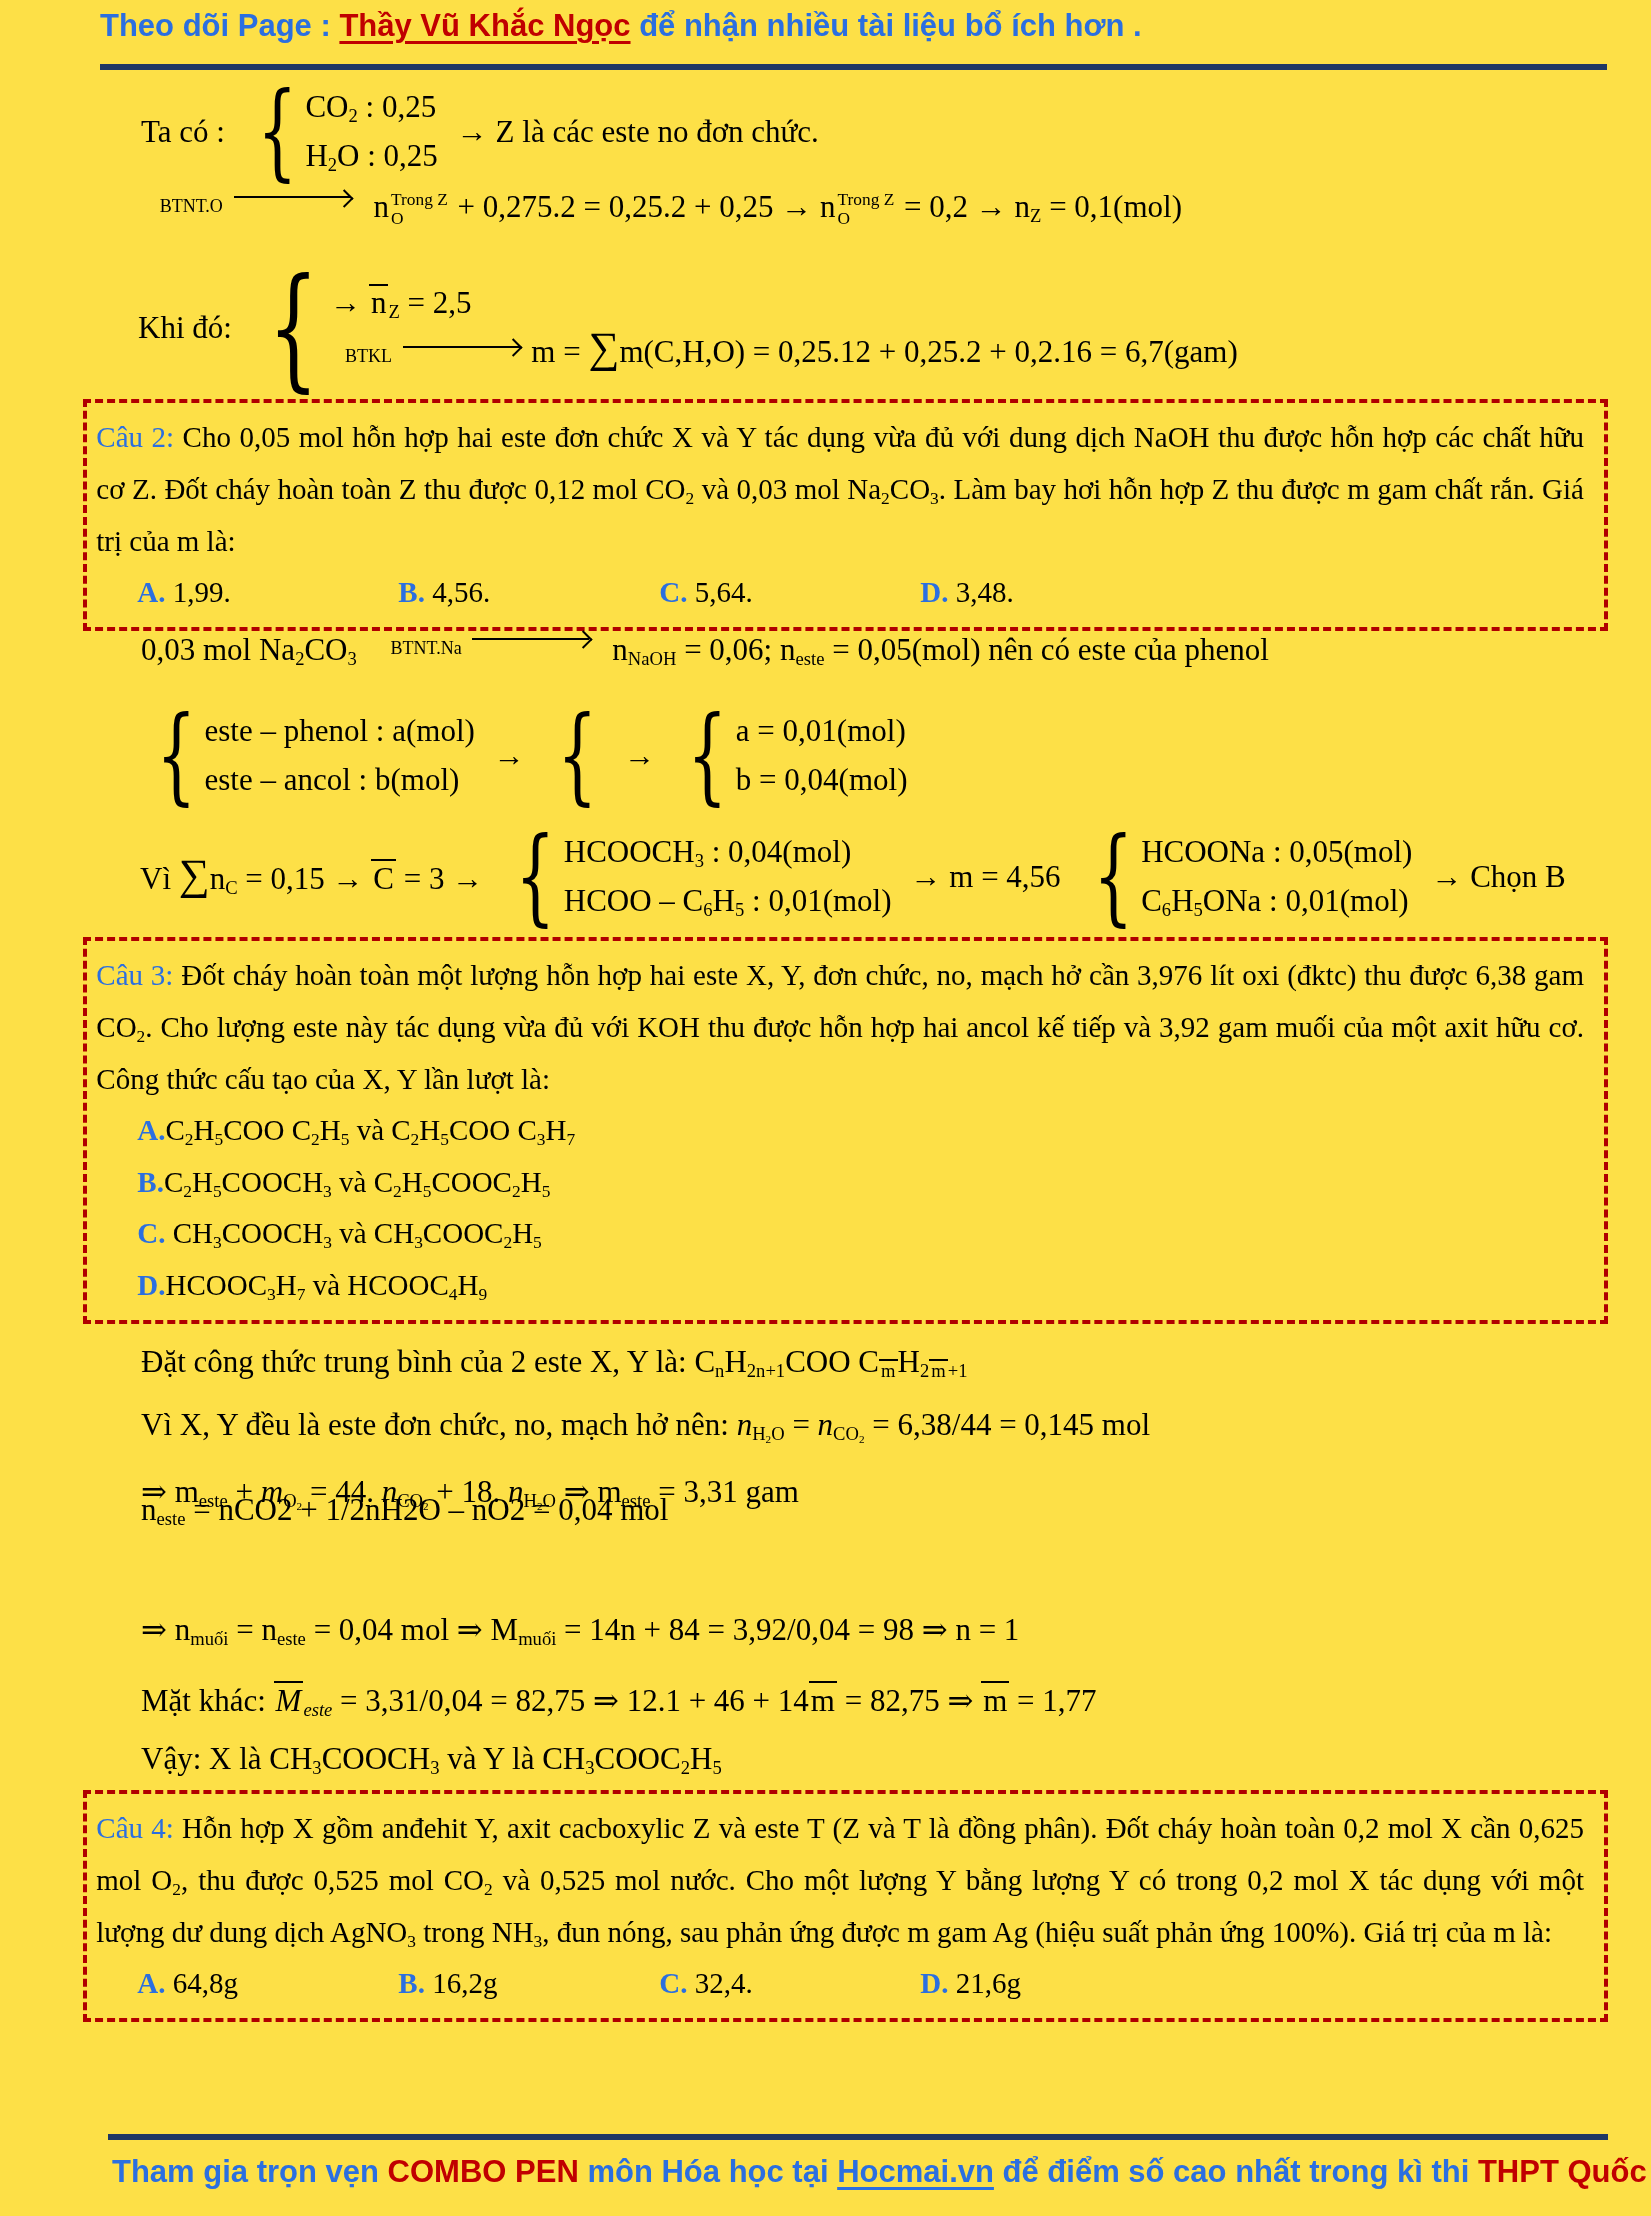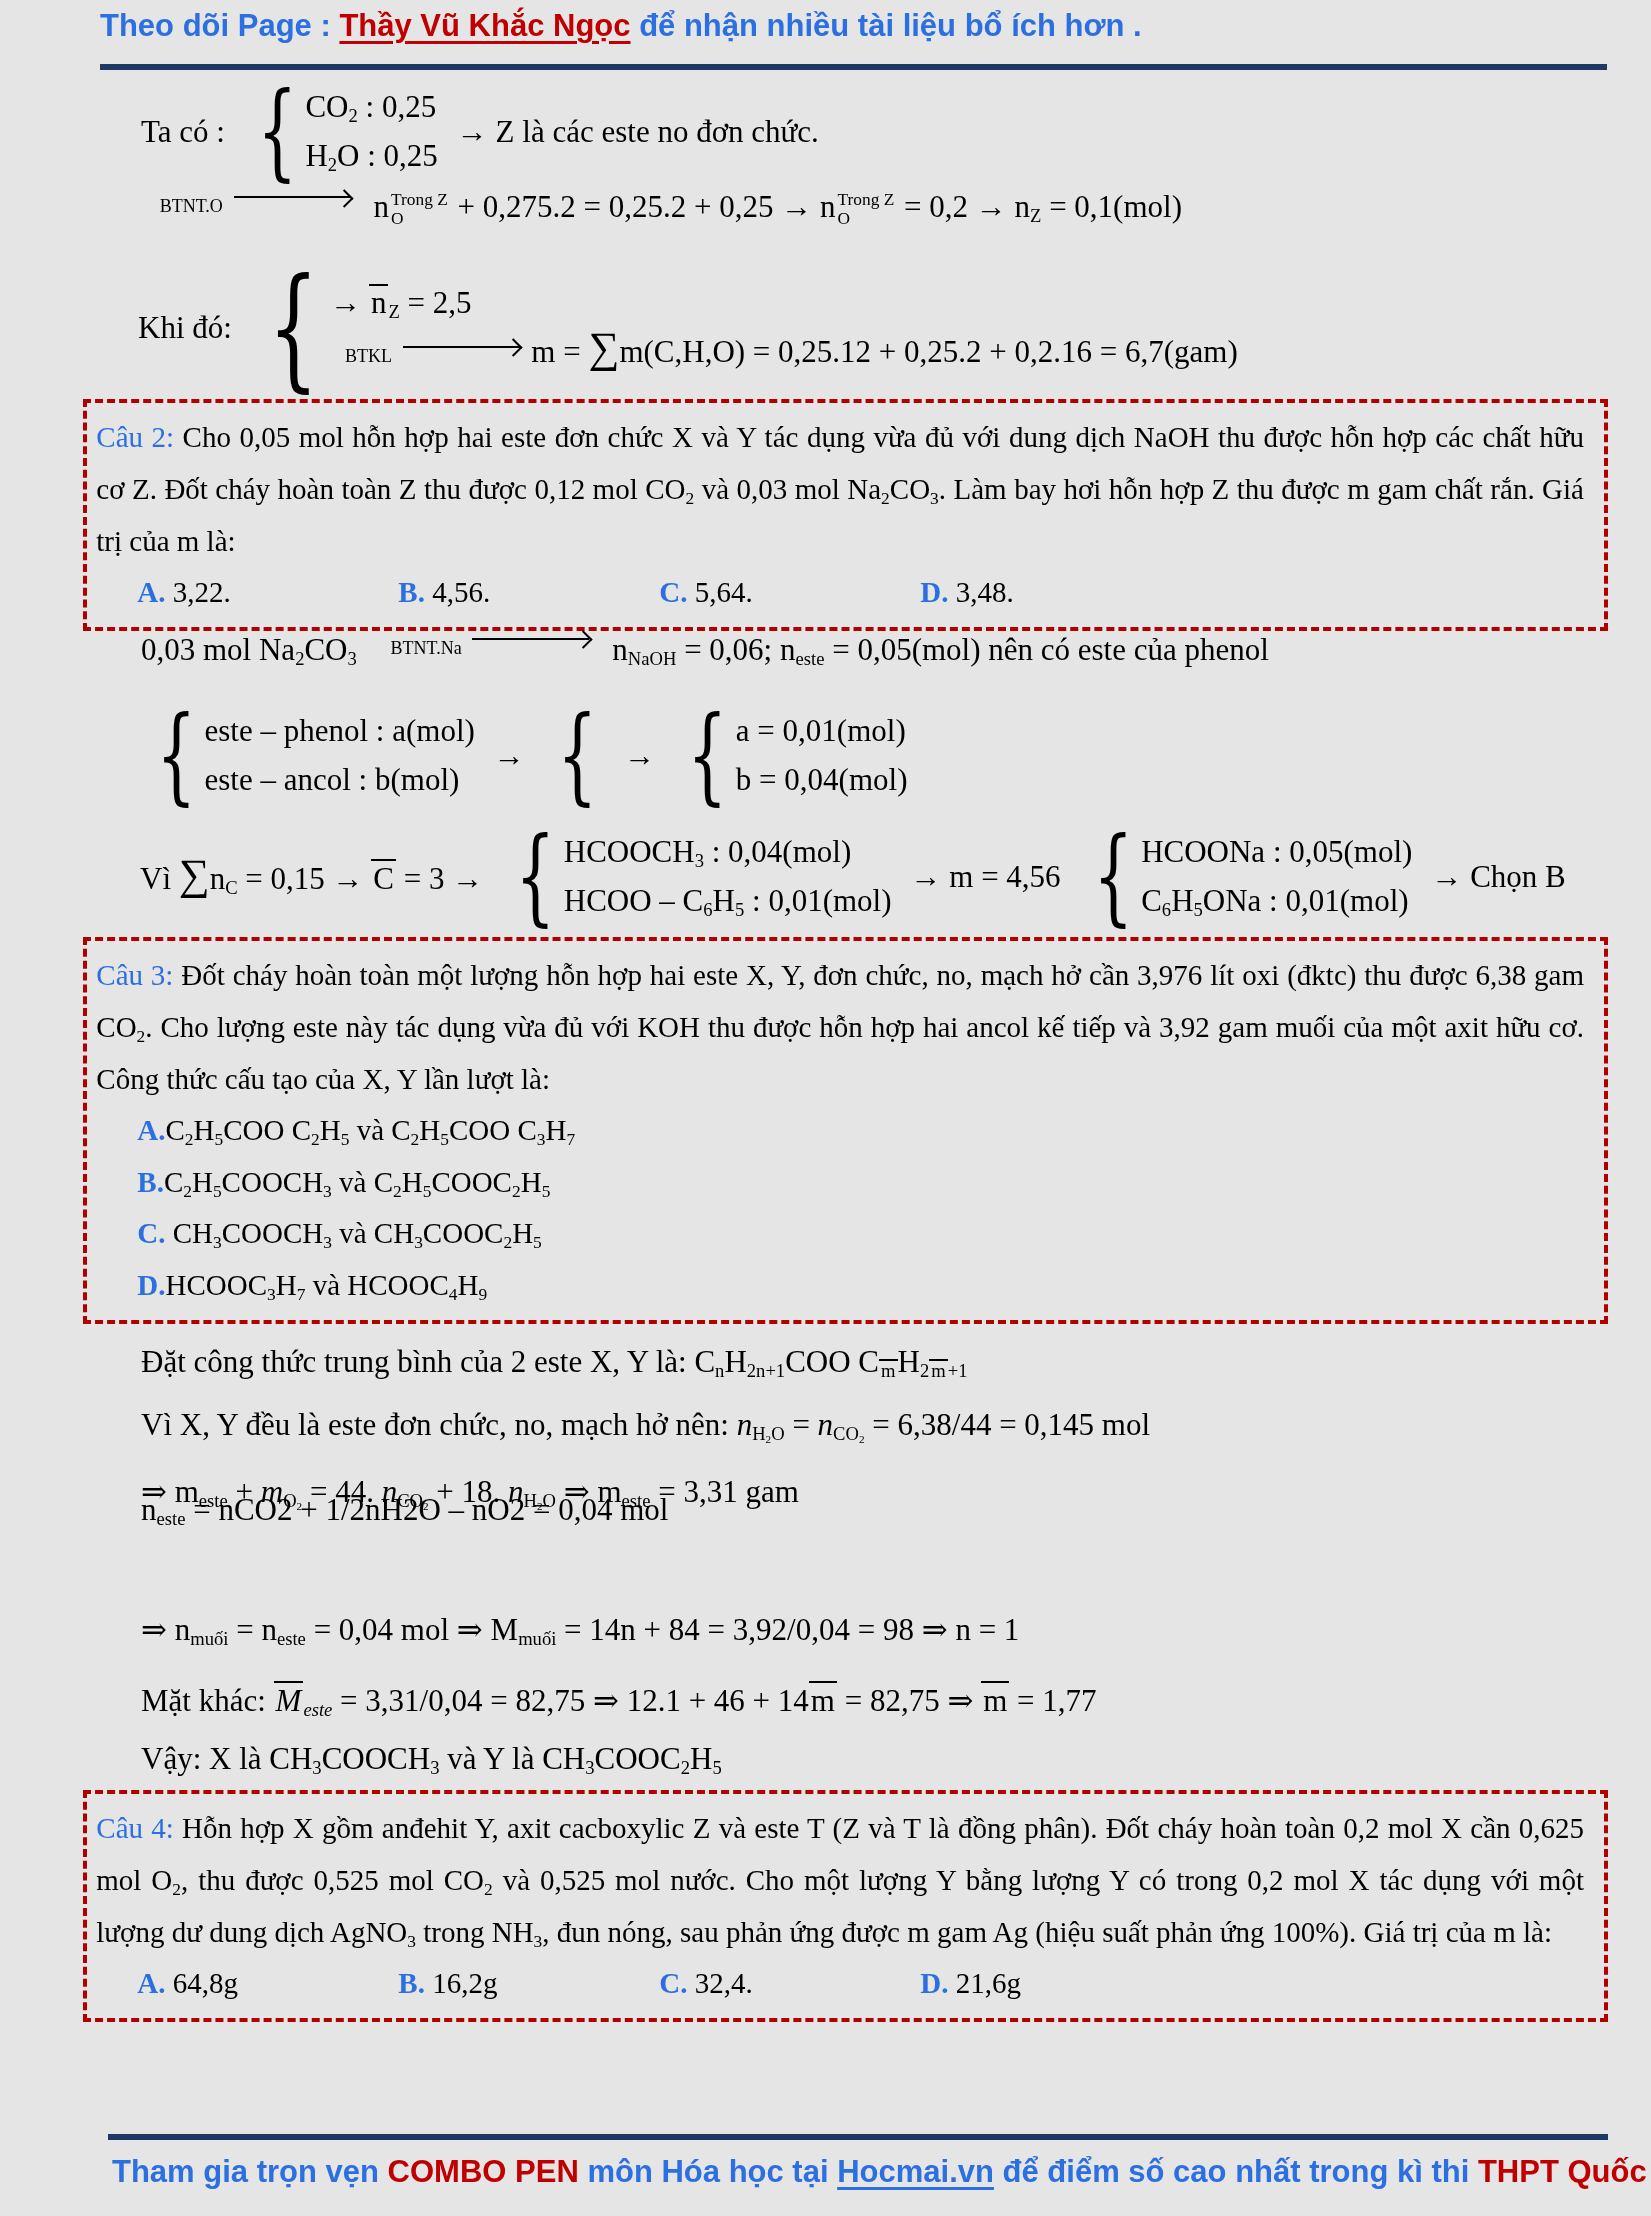--- a/index.html
+++ b/index.html
@@ -4,21 +4,21 @@
 <style>
   :root{
     --accent-blue:#2b6fe0;
     --accent-red:#c00000;
     --rule-navy:#1f3864;
     --box-border:#b00000;
   }
   *{margin:0;padding:0;box-sizing:border-box;}
   html,body{background:#888;}
   .page{
-    position:relative;width:1651px;height:2216px;background:#e5e5e5;
+    position:relative;width:1651px;height:2216px;background:#fde047;
     font-family:"Liberation Serif","DejaVu Serif","DejaVu Sans",serif;
     color:#000;overflow:hidden;margin:0 auto;
   }
   .abs{position:absolute;}
   
   .banner{
     top:8px;left:100px;right:43px;
     font-family:"Liberation Sans","DejaVu Sans",sans-serif;
     font-weight:bold;font-size:31px;color:var(--accent-blue);
     white-space:nowrap;
@@ -126,21 +126,21 @@
       </span>
     </span>
   </div>
 
   <div class="abs qbox" style="top:399px;">
     <div class="qtext">
       <span class="qlabel">Câu 2:</span>
       <span>Cho 0,05 mol hỗn hợp hai este đơn chức X và Y tác dụng vừa đủ với dung dịch NaOH thu được hỗn hợp các chất hữu cơ Z. Đốt cháy hoàn toàn Z thu được 0,12 mol CO<sub>2</sub> và 0,03 mol Na<sub>2</sub>CO<sub>3</sub>. Làm bay hơi hỗn hợp Z thu được m gam chất rắn. Giá trị của m là:</span>
     </div>
     <div class="opts">
-      <span class="opt"><span class="letter">A.</span> <span>3,22.</span></span>
+      <span class="opt"><span class="letter">A.</span> <span>1,99.</span></span>
       <span class="opt"><span class="letter">B.</span> <span>4,56.</span></span>
       <span class="opt"><span class="letter">C.</span> <span>5,64.</span></span>
       <span class="opt"><span class="letter">D.</span> <span>3,48.</span></span>
     </div>
   </div>
 
   <div class="abs math" style="top:632px;left:141px;">
     <span>0,03 mol Na<sub>2</sub>CO<sub>3</sub></span>
     <span class="rxn">
       <span class="rxn-lbl">BTNT.Na</span>

